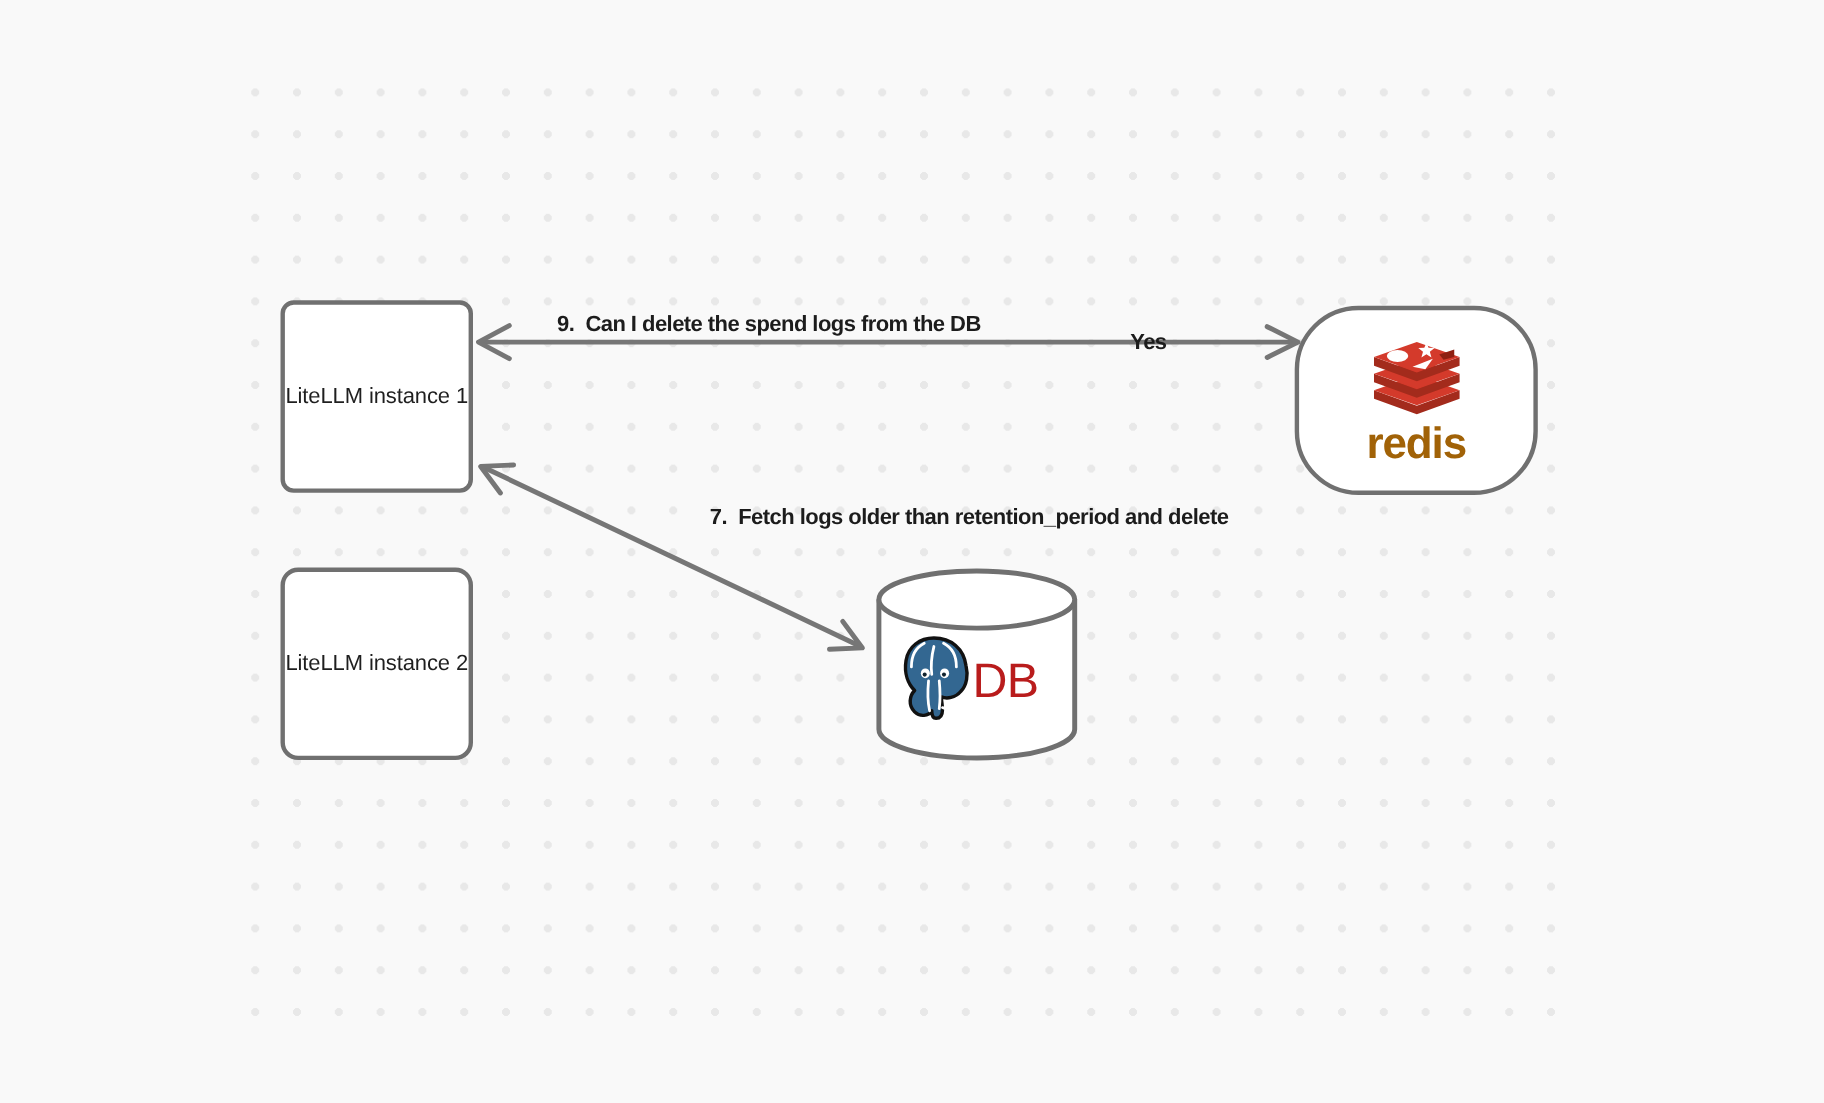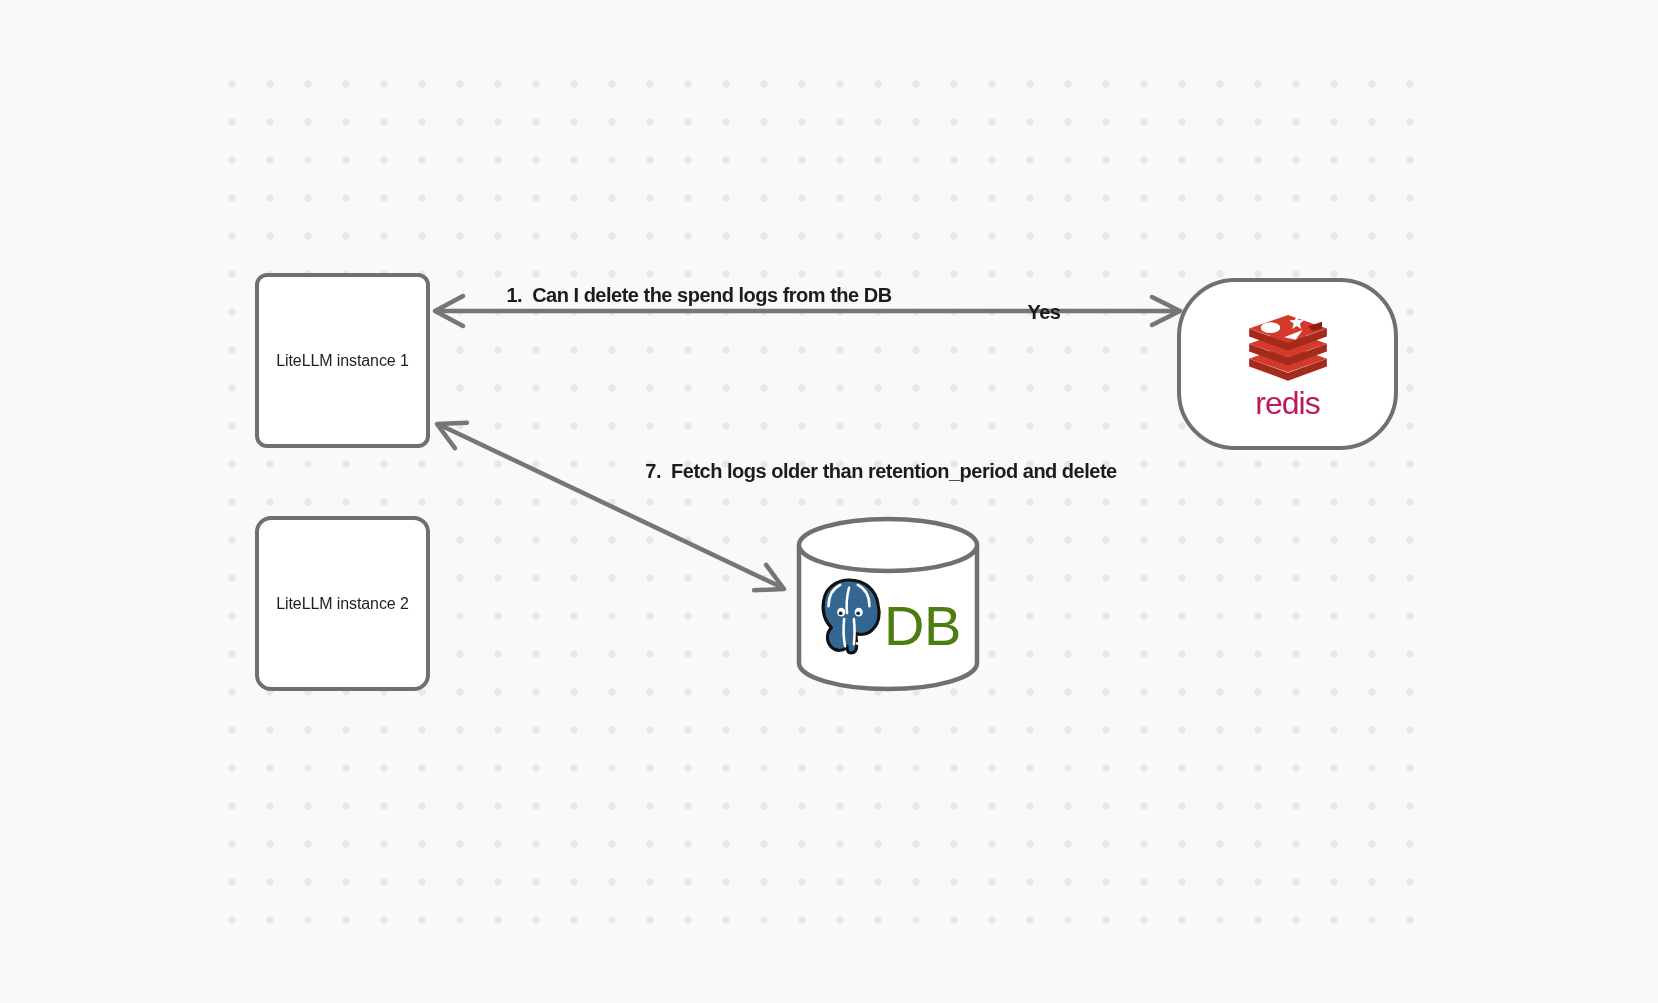--- a/index.html
+++ b/index.html
@@ -12,43 +12,43 @@
     position:absolute;left:213px;top:65px;width:1216px;height:874px;
     background-image:radial-gradient(circle,#e8e8e8 0,#e8e8e8 3.4px,rgba(232,232,232,0) 3.9px);
     background-size:38px 38px;
   }
   .overlay{position:absolute;left:0;top:0;width:1658px;height:1003px;pointer-events:none;}
   .node{
     position:absolute;background:#ffffff;border:4px solid #707070;
     display:flex;align-items:center;justify-content:center;box-sizing:border-box;
   }
   .ibox{left:255px;width:175px;height:175px;border-radius:12px;}
-  .ibox .blabel{font-size:16px;color:#1f1f1f;letter-spacing:-0.1px;}
+  .ibox .blabel{font-size:20px;color:#1f1f1f;letter-spacing:-0.1px;}
   #box1{top:273px;} #box2{top:516px;border-radius:16px;} #box3{top:754px;}
   .redis-node{
     left:1177px;top:278px;width:221px;height:172px;border-radius:58px;
     flex-direction:column;padding-top:6px;
   }
   .redis-word{
-    font-size:32px;font-weight:normal;color:#be185d;letter-spacing:-1px;
+    font-size:40px;font-weight:bold;color:#a16207;letter-spacing:-1px;
     line-height:1;margin-top:2px;
   }
   .alabel{
     position:absolute;transform:translate(-50%,-50%);
     font-size:20px;font-weight:bold;color:#1c1c1c;letter-spacing:-0.5px;
     white-space:pre;
   }
   #alabel1{left:699px;top:295px;}
   #ayes{left:1044px;top:312px;}
   #alabel2{left:881px;top:471px;}
   .cyl{position:absolute;left:792px;top:512px;}
   .elephant{position:absolute;left:812px;top:576px;}
   .dbtext{
-    position:absolute;left:884px;top:598px;font-size:56px;font-weight:400;
-    color:#4d7c0f;line-height:1;letter-spacing:-0.5px;
+    position:absolute;left:884px;top:598px;font-size:44px;font-weight:400;
+    color:#b91c1c;line-height:1;letter-spacing:-0.5px;
   }
 </style>
 </head>
 <body>
 
 <div class="canvas">
 
   <div class="dotgrid"></div>
 
   <svg class="overlay" viewBox="0 0 1658 1003" fill="none" stroke="#767676" stroke-width="4.5" stroke-linecap="round" stroke-linejoin="round">
@@ -114,17 +114,17 @@
     </g>
     <g>
       <ellipse cx="30" cy="37" rx="4.2" ry="4.6" fill="#ffffff"></ellipse>
       <ellipse cx="48" cy="37" rx="4.2" ry="4.6" fill="#ffffff"></ellipse>
       <circle cx="29.4" cy="38.2" r="1.9" fill="#10222e"></circle>
       <circle cx="47.4" cy="38.2" r="1.9" fill="#10222e"></circle>
     </g>
   </svg>
   <div class="dbtext">DB</div>
 
-  <div class="alabel" id="alabel1">1.  Can I delete the spend logs from the DB</div>
+  <div class="alabel" id="alabel1">9.  Can I delete the spend logs from the DB</div>
   <div class="alabel" id="ayes">Yes</div>
   <div class="alabel" id="alabel2">7.  Fetch logs older than retention_period and delete</div>
 
 </div>
 
 </body></html>

